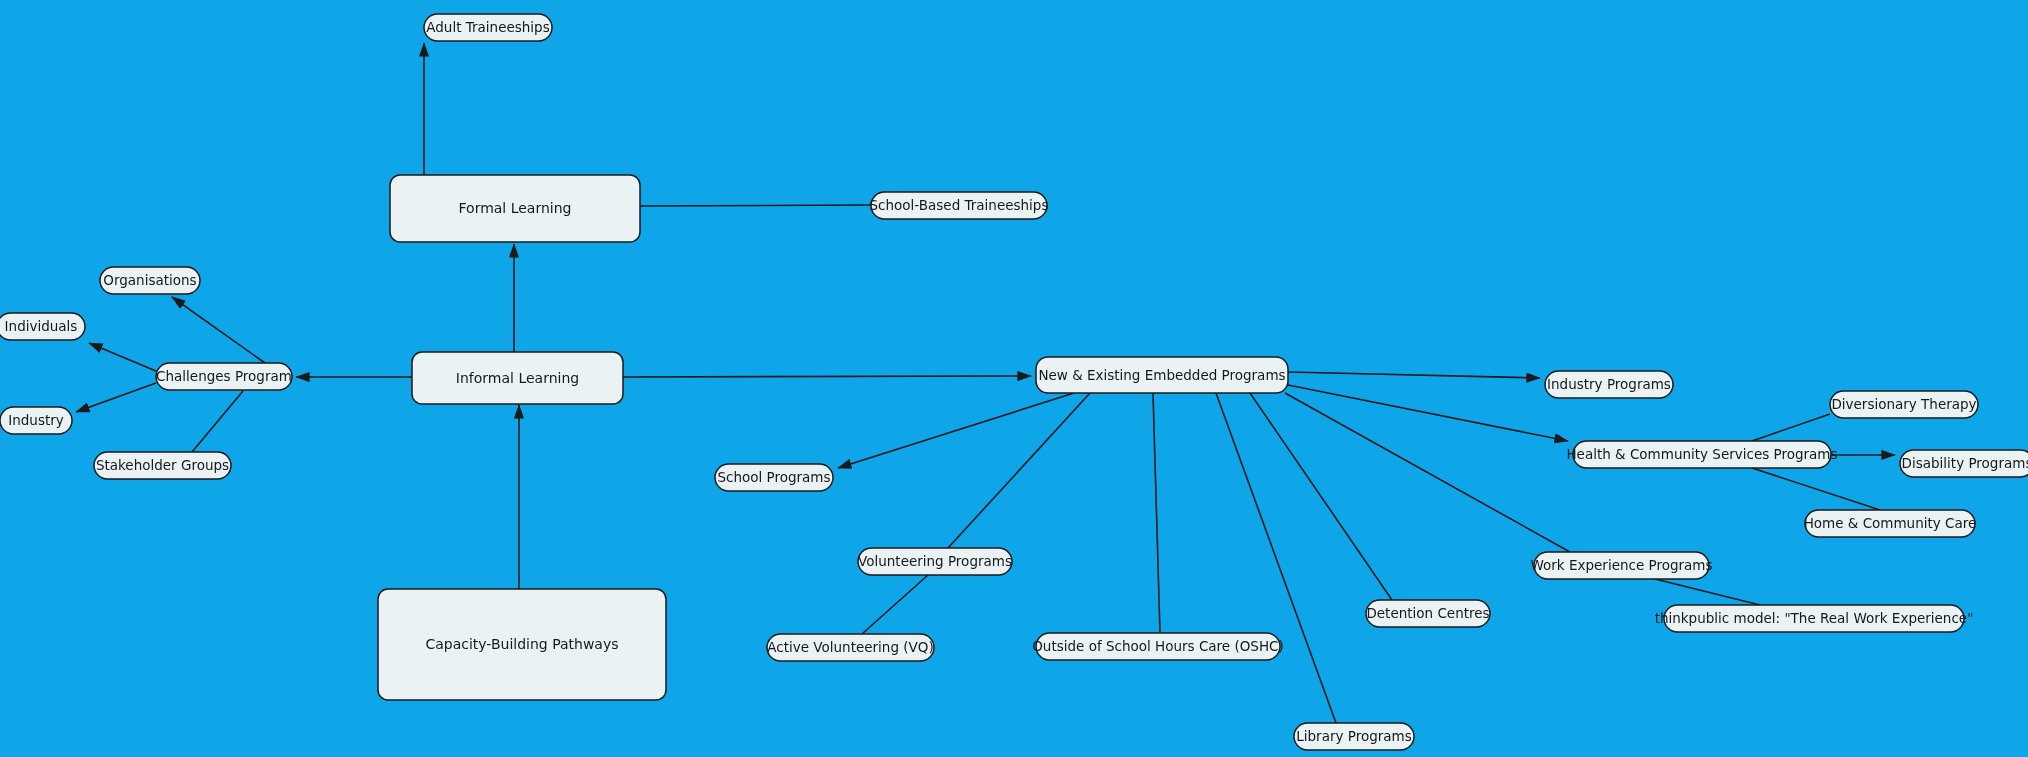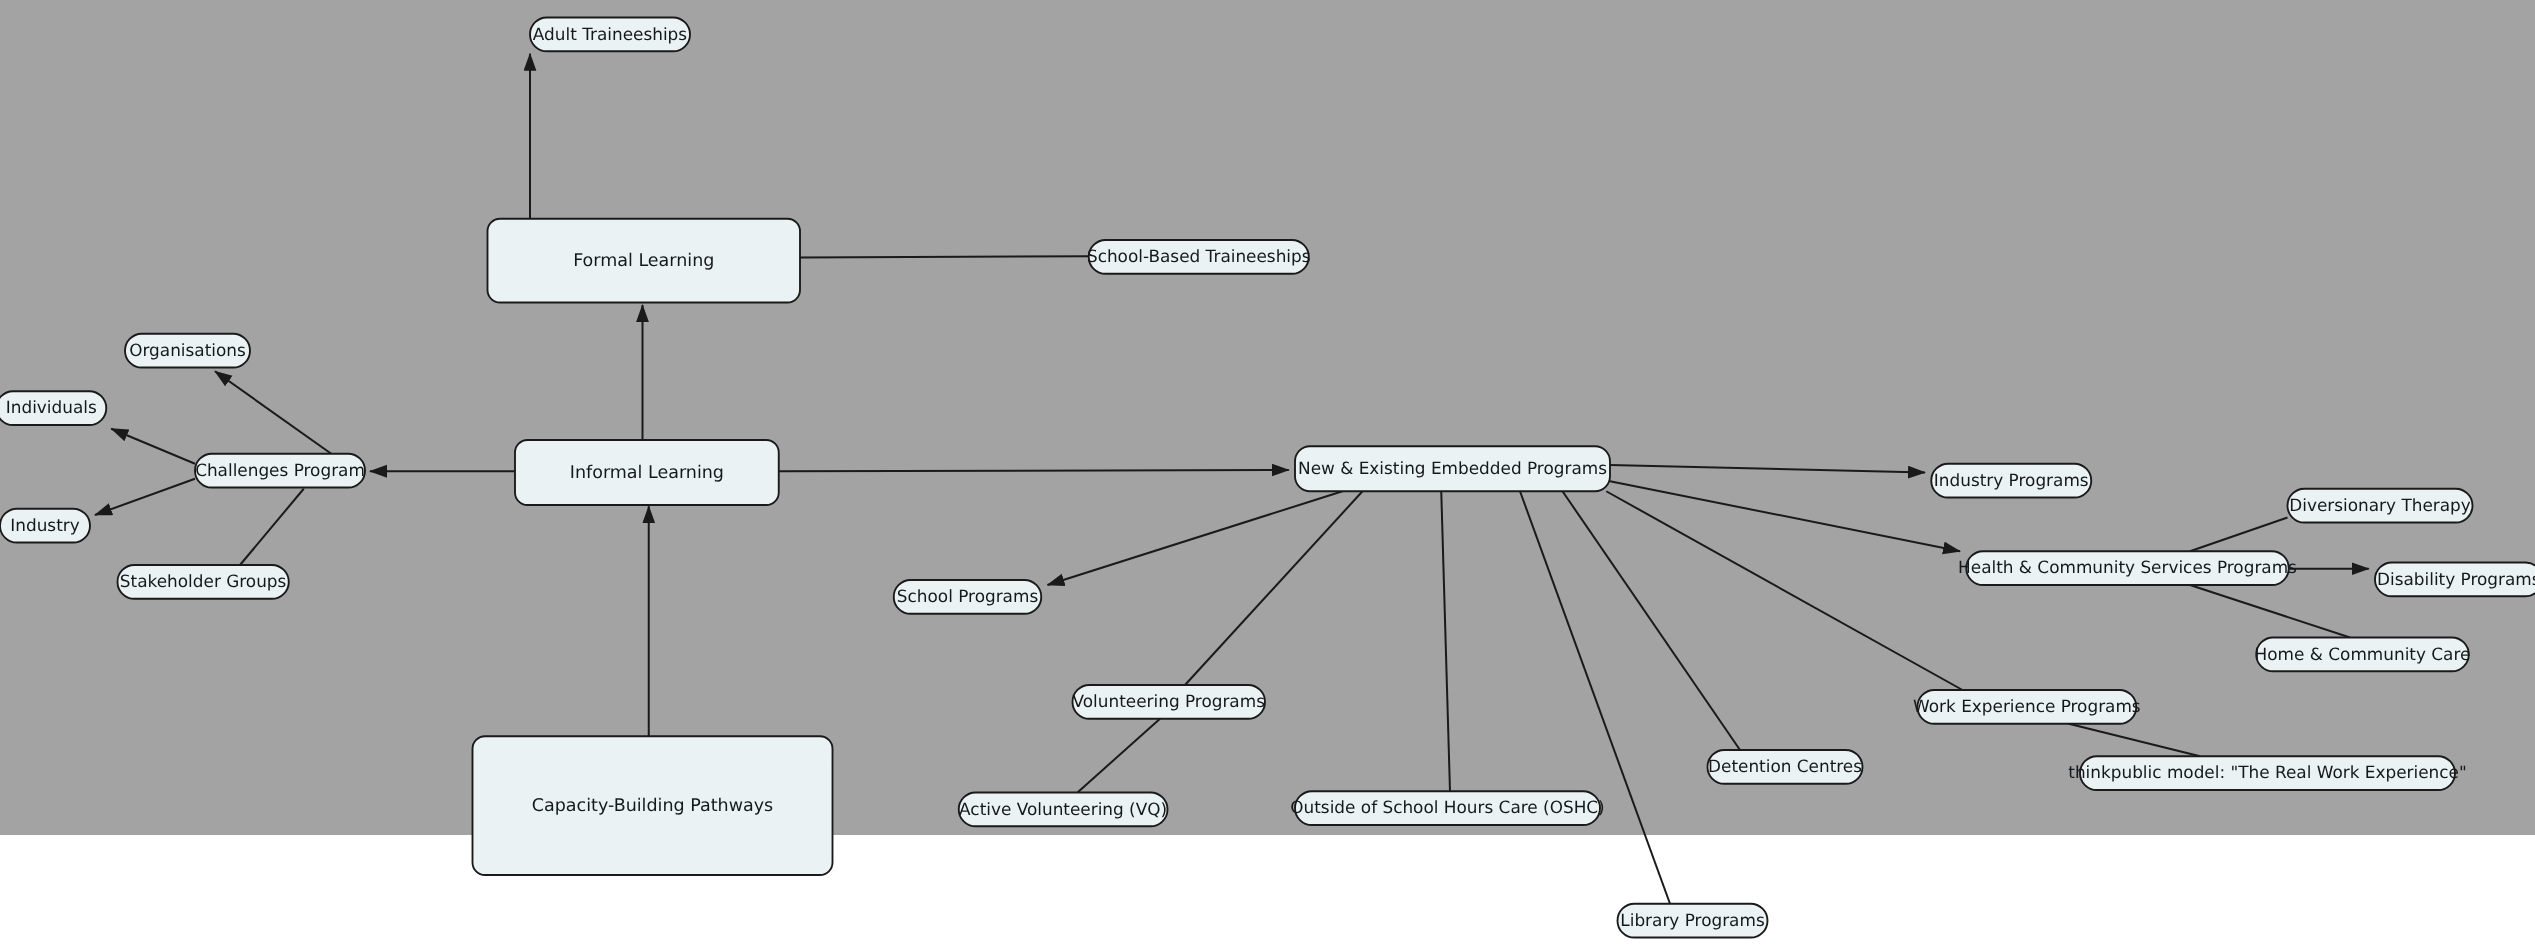--- a/index.html
+++ b/index.html
@@ -10,22 +10,22 @@
   }
   body {
     font-family: "DejaVu Sans", "Liberation Sans", sans-serif;
     width: 2028px;
     height: 757px;
     overflow: hidden;
   }
   #diagram-root {
     position: relative;
     width: 2028px;
-    height: 668px;
-    background: #a3a3a3;
+    height: 757px;
+    background: #0ea5e9;
   }
   svg#graph {
     position: absolute;
     left: 0;
     top: 0;
     width: 2028px;
     height: 757px;
     display: block;
   }
   .edge-line {

